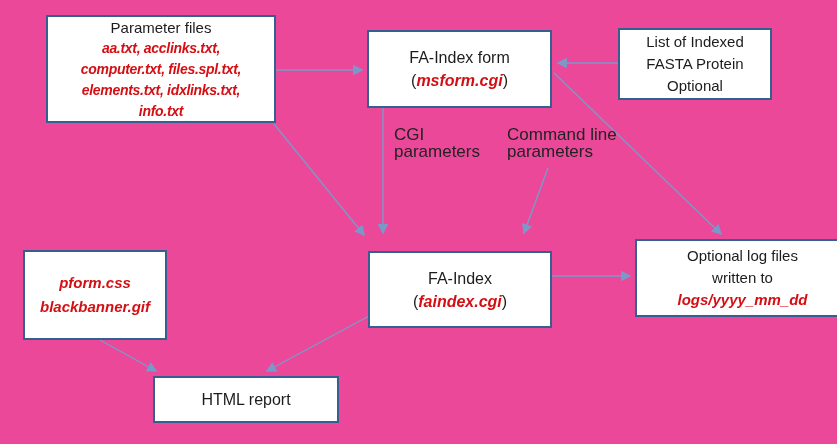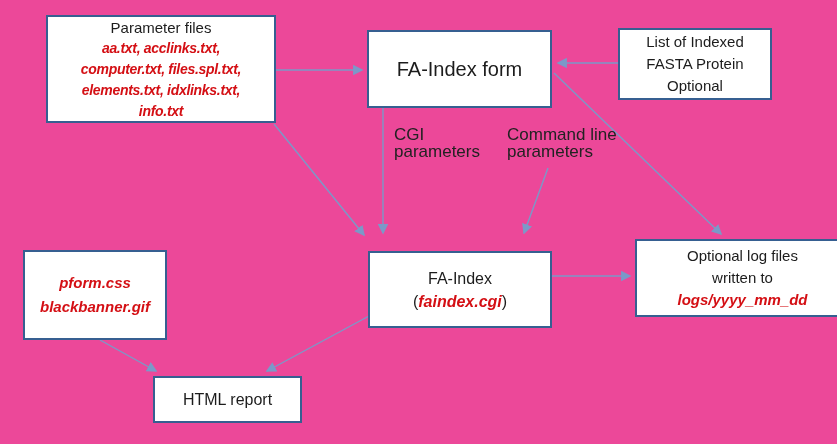--- a/index.html
+++ b/index.html
@@ -15,26 +15,26 @@
     text-align:center; color:#1c1c1c; font-size:15px; line-height:21px;
   }
   .box .line { white-space:nowrap; }
   .red { color:#d40f14; font-weight:bold;font-style:italic; }
   .files-line { font-size:14px; letter-spacing:-0.3px; }
   .free-label {
     position:absolute; color:#222; font-size:17px; line-height:17px; text-align:left;
   }
 
   #box-parameter-files { left:46px;  top:15px;  width:230px; height:108px; }
-  #box-fa-index-form   { left:367px; top:30px;  width:185px; height:78px; font-size:20px; line-height:23px; }
+  #box-fa-index-form   { left:367px; top:30px;  width:185px; height:78px; font-size:16px; line-height:23px; }
   #box-fasta-databases { left:618px; top:28px;  width:154px; height:72px; line-height:22px; }
   #box-fa-index        { left:368px; top:251px; width:184px; height:77px; font-size:16px; line-height:23px; }
   #box-log-files       { left:635px; top:239px; width:215px; height:78px; line-height:22px; }
   #box-static-assets   { left:23px;  top:250px; width:144px; height:90px; line-height:24px; }
-  #box-html-report     { left:153px; top:376px; width:149px; height:47px; font-size:16px; }
+  #box-html-report     { left:153px; top:376px; width:186px; height:47px; font-size:16px; }
 
   #label-cgi { left:394px; top:126px; }
   #label-cmd { left:507px; top:126px; }
 </style>
 </head>
 <body>
 
 <div class="canvas">
 
   <svg class="wires" viewBox="0 0 837 444">
@@ -59,20 +59,21 @@
   <div class="box" id="box-parameter-files">
     <div class="line">Parameter files</div>
     <div class="line red files-line">aa.txt, acclinks.txt,</div>
     <div class="line red files-line">computer.txt, files.spl.txt,</div>
     <div class="line red files-line">elements.txt, idxlinks.txt,</div>
     <div class="line red files-line">info.txt</div>
   </div>
 
   <div class="box" id="box-fa-index-form">
     <div class="line">FA-Index form</div>
+    <div class="line"><span>(</span><span class="red">msform.cgi</span><span>)</span></div>
   </div>
 
   <div class="box" id="box-fasta-databases">
     <div class="line">List of Indexed</div>
     <div class="line">FASTA Protein</div>
     <div class="line">Optional</div>
   </div>
 
   <div class="free-label" id="label-cgi">
     <div>CGI</div>

